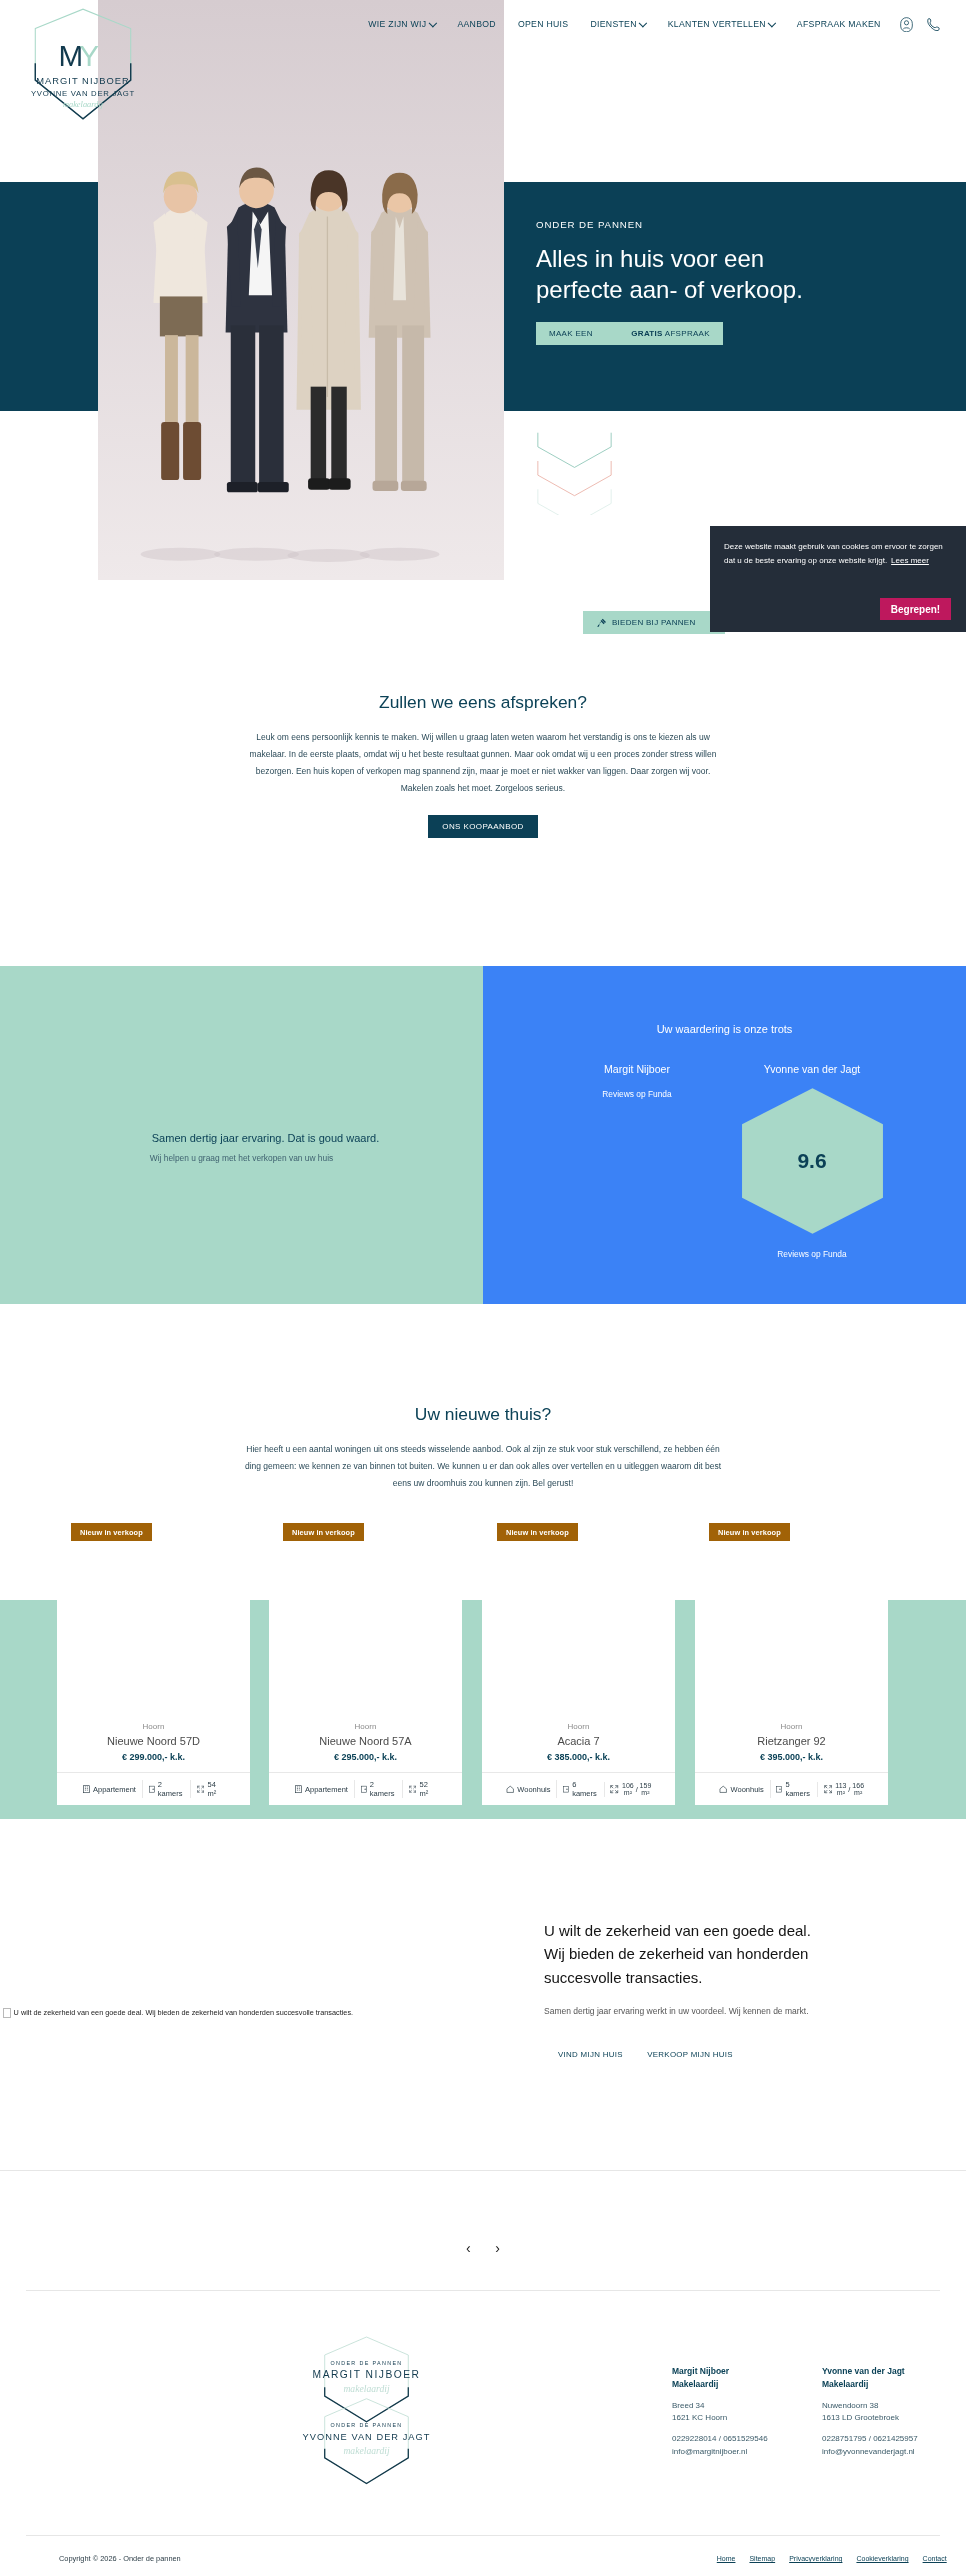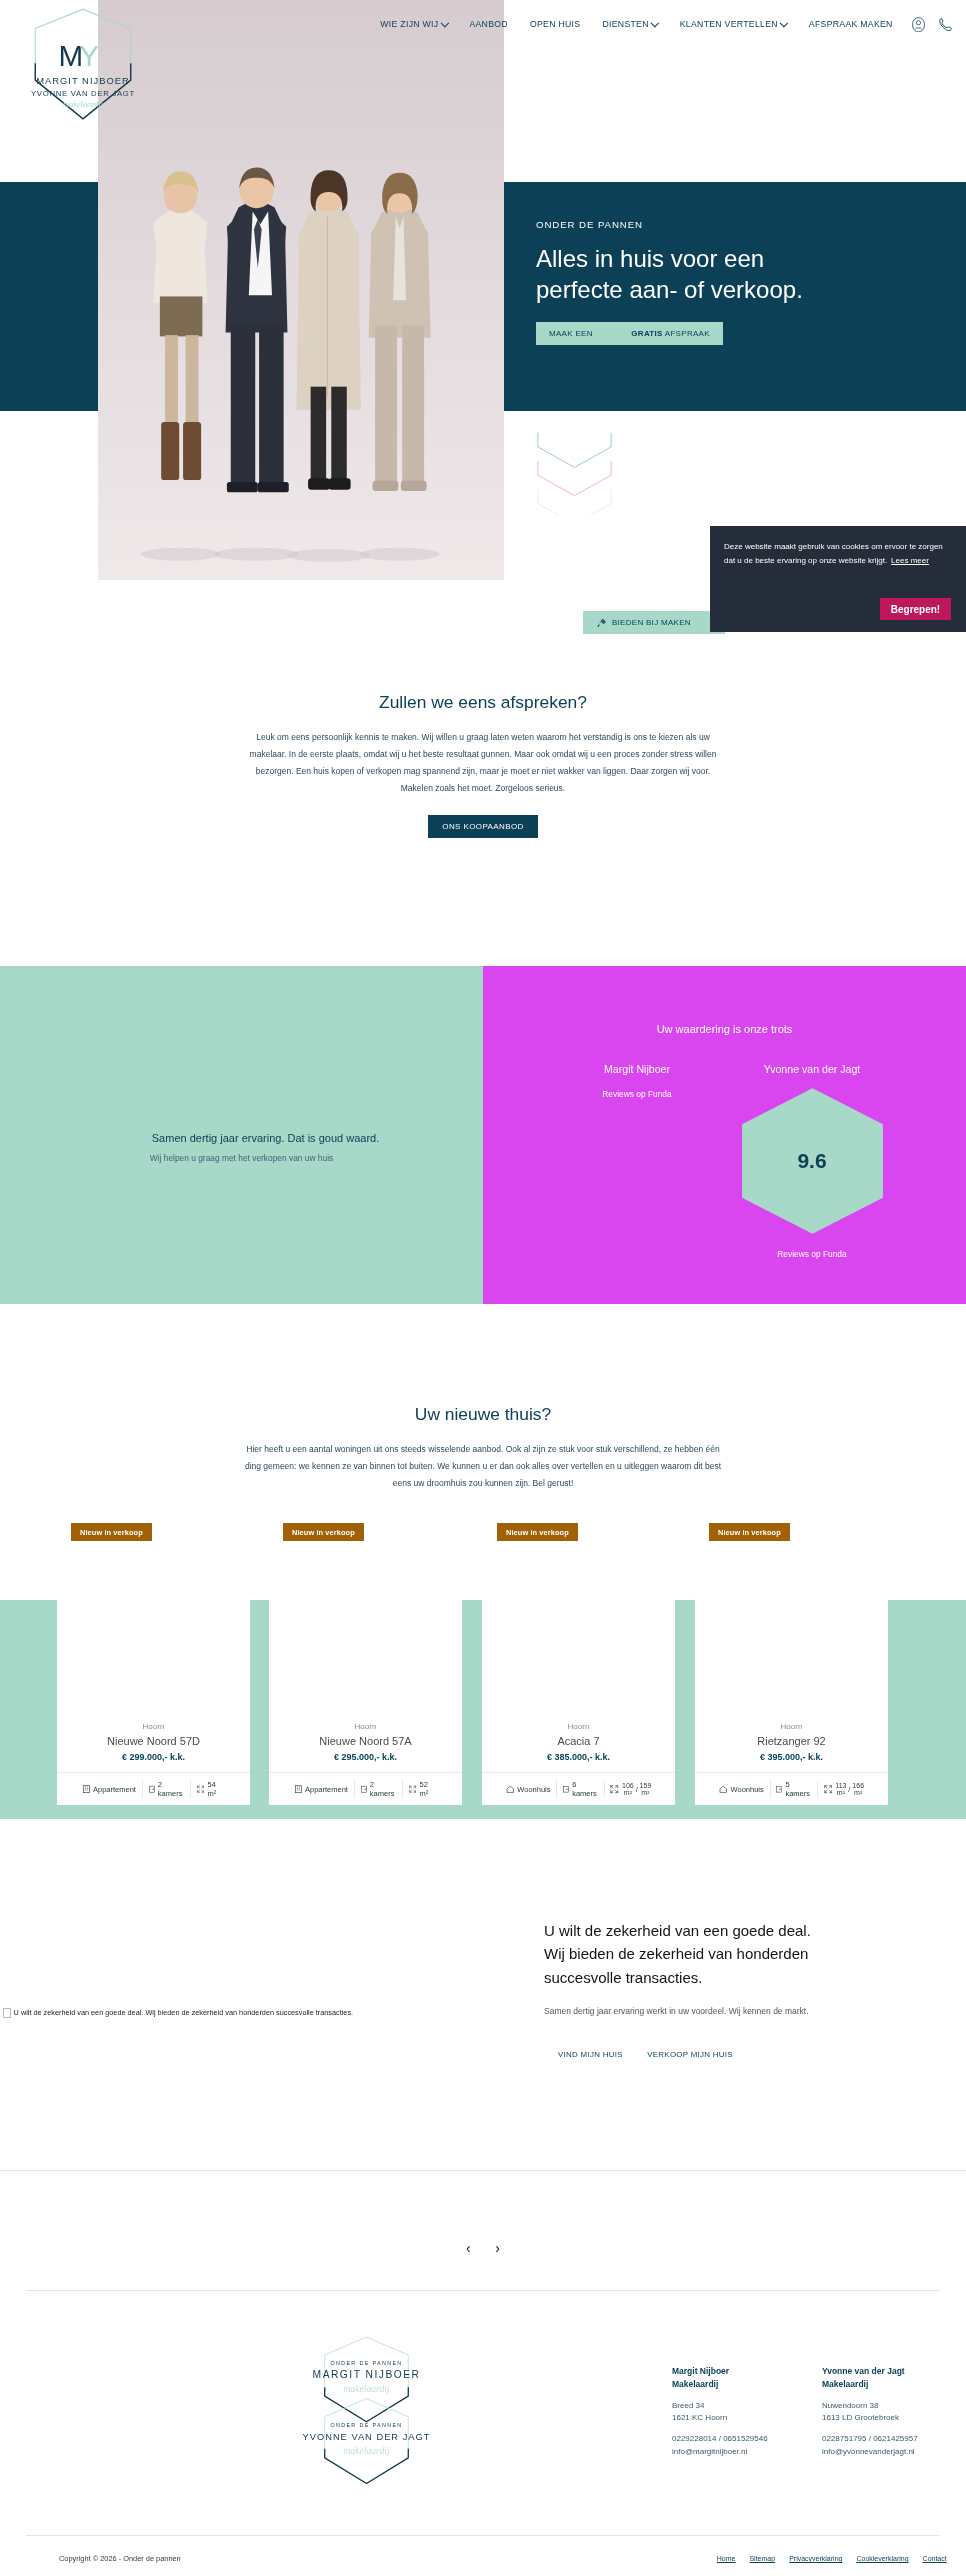--- a/index.html
+++ b/index.html
@@ -8,21 +8,21 @@
     font-family: "Liberation Sans", sans-serif;
     background: #ffffff;
     color: #0c4257;
     width: 966px;
     height: 2576px;
     position: relative;
     overflow: hidden;
   }
   
   .header {
-    position: absolute; top: 0; left: 12px; width: 794px; height: 167px;
+    position: absolute; top: 0; left: 0; width: 794px; height: 167px;
     z-index: 40;
   }
   .hero-photo-col {
     position: absolute; left: 98px; top: 0; width: 406px; height: 580px;
     background: linear-gradient(160deg,#d9cfd2 0%, #cdc3c8 35%, #c9bfc4 60%, #e9e4e6 100%);
     overflow: hidden;
   }
   .people {
     position:absolute; bottom: 0; left: 0; width: 406px; height: 580px;
   }
@@ -87,21 +87,21 @@
   .sec-afspraak { position:absolute; top:692px; left:0; width:966px; text-align:center; }
   .h2 { font-size: 17.4px; font-weight: 400; color:#0c4257; }
   .body-copy { font-size: 8.5px; line-height: 2.0; color:#2b4a58; width:477px; margin: 15.5px auto 0; }
   .dark-btn {
     display:inline-block; background:#0b4056; color:#fff; padding: 7px 14px;
     font-size: 8px; letter-spacing:0.4px; text-decoration:none; margin-top: 18px;
   }
   
   .sec-rating { position:absolute; top:966px; left:0; width:966px; height:338px; }
   .rate-left { position:absolute; left:0; top:0; width:483px; height:338px; background:#a8d8c8; }
-  .rate-right { position:absolute; left:483px; top:0; width:483px; height:338px; background:#d946ef; }
+  .rate-right { position:absolute; left:483px; top:0; width:483px; height:338px; background:#3b82f6; }
   .rate-left-inner { position:absolute; left:0; top:166px; width:483px; text-align:center; }
   .rate-left-h { font-size:11px; color:#0c4257; font-weight:500;padding-left:48px; }
   .rate-left-p { font-size:8.4px; color:#3f6270; margin-top:9px; }
   .rate-right-h { position:absolute; left:0; top:57px; width:483px; text-align:center; color:#fff; font-size:11px; font-weight:400; }
   .hexrow { position:absolute; left:0; top:97px; width:483px; display:flex; justify-content:center; gap:30px; }
   .hexcol { width:145px; text-align:center; }
   .hexname { color:#fff; font-size:10.6px; margin-bottom:11.6px; }
   .hexwrap { width:145px; height:148px; position:relative; margin:0 auto; }
   .hexval {
     position:absolute; left:0; top:0; width:145px; height:148px;
@@ -306,21 +306,21 @@
     <path d="M18 12 L18 34 L75 66 L132 34 L132 12" stroke="#7fbfae" stroke-width="1.2"></path>
     <path d="M18 56 L18 78 L75 110 L132 78 L132 56" stroke="#e8a79b" stroke-width="1.2"></path>
     <path d="M18 100 L18 122 L75 154 L132 122 L132 100" stroke="#d9ece6" stroke-width="1.2"></path>
   </svg>
 </div>
 
 <div class="bidbtn">
   <svg width="9.7" height="9.7" viewBox="0 0 16 16" fill="#0b4056">
     <path d="M9.5 1.2l5.3 5.3-1.6 1.6-5.3-5.3zM7.2 3.5l5.3 5.3-1.4 1.4L5.8 4.9zM5 6.4l1.2 1.2L1.6 12.2 .5 15l2.8-1.1z"></path>
   </svg>
-  <span>BIEDEN BIJ MAKEN</span>
+  <span>BIEDEN BIJ PANNEN</span>
 </div>
 
 <div class="cookie">
   <p><span>Deze website maakt gebruik van cookies om ervoor te zorgen dat u de beste ervaring op onze website krijgt.</span><a class="more" href="#">Lees meer</a></p>
   <button class="ok">Begrepen!</button>
 </div>
 
 <div class="sec-afspraak">
   <h2 class="h2">Zullen we eens afspreken?</h2>
   <p class="body-copy">Leuk om eens persoonlijk kennis te maken. Wij willen  u graag laten weten waarom het verstandig is ons te kiezen als uw makelaar. In de eerste plaats, omdat wij u het beste resultaat gunnen. Maar ook omdat wij u een proces zonder stress willen bezorgen. Een huis kopen of verkopen mag spannend zijn, maar je moet er niet wakker van liggen. Daar zorgen wij voor. Makelen zoals het moet. Zorgeloos serieus.</p>

